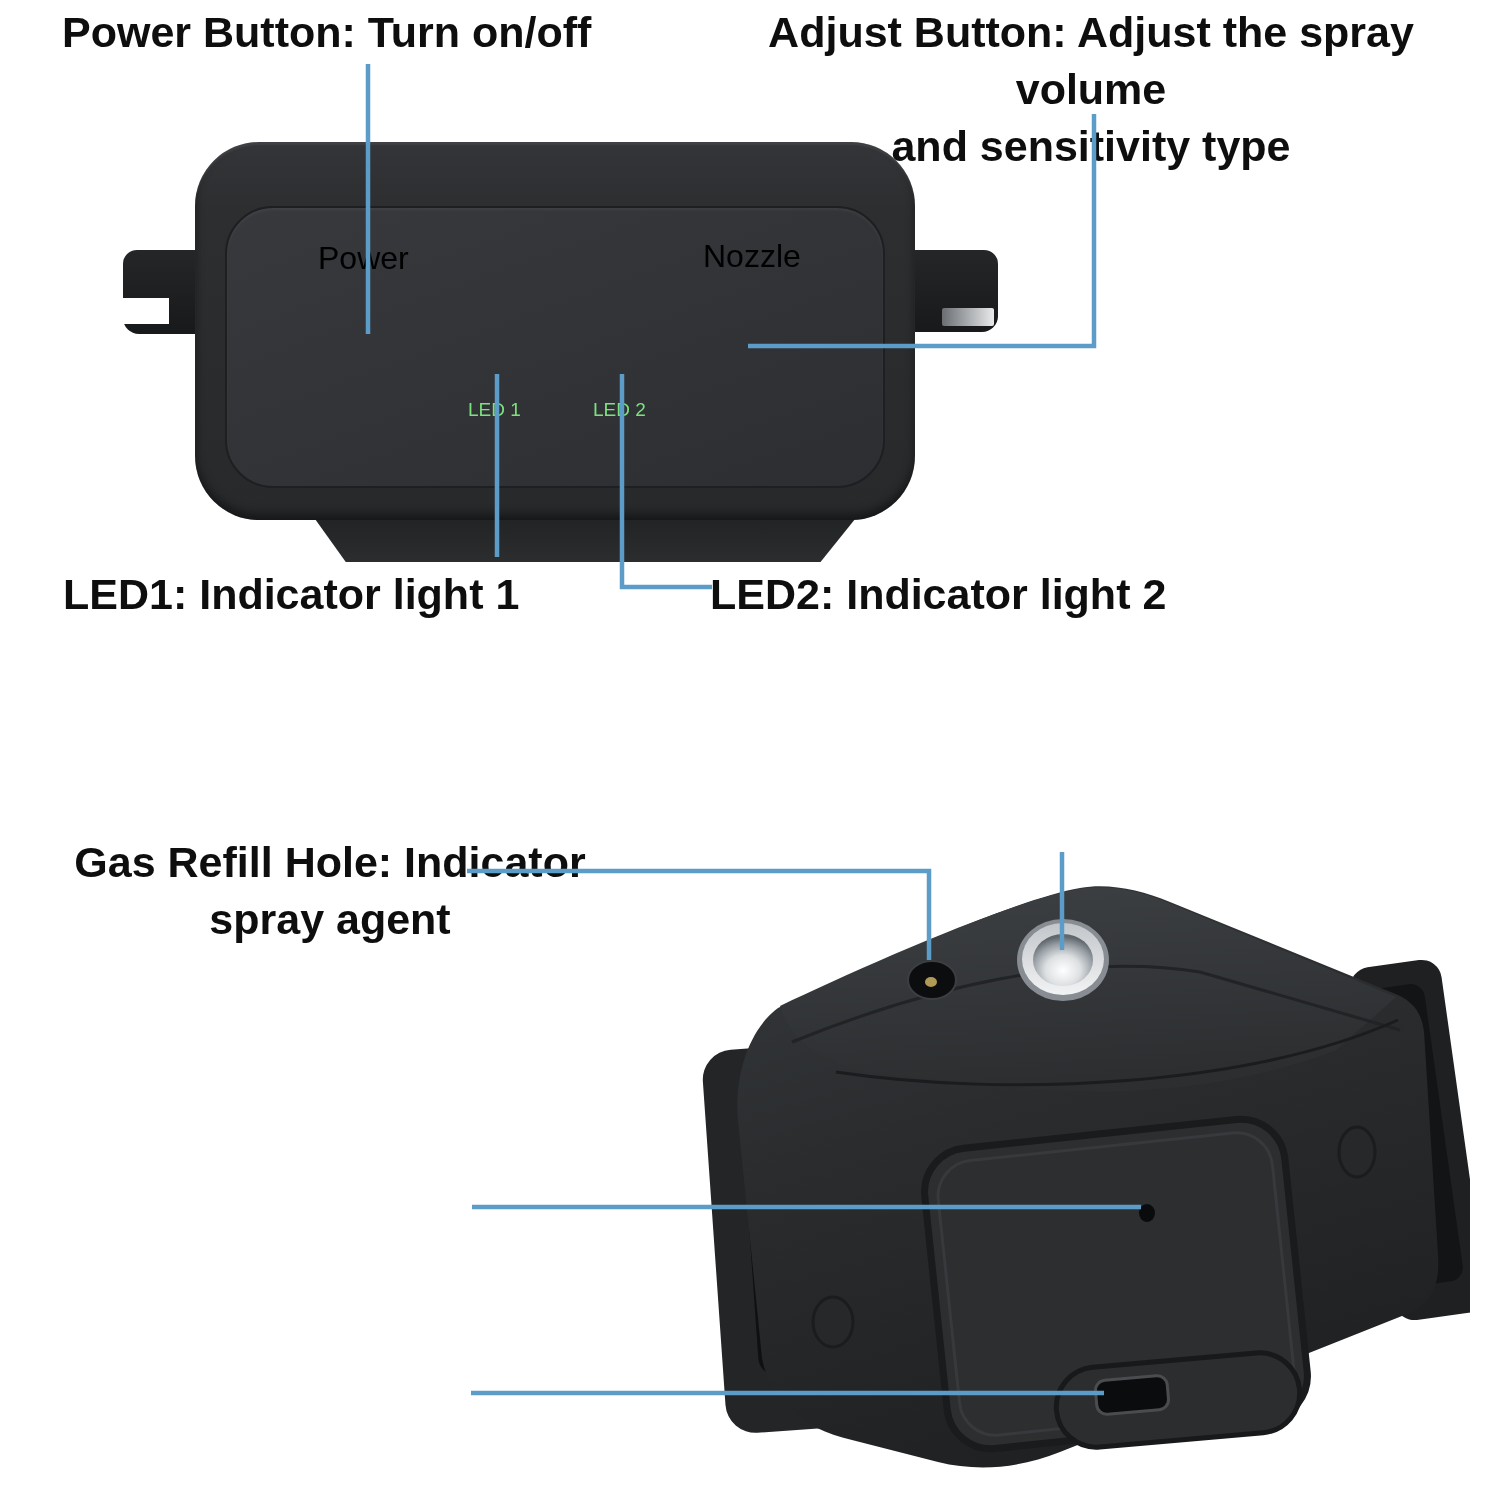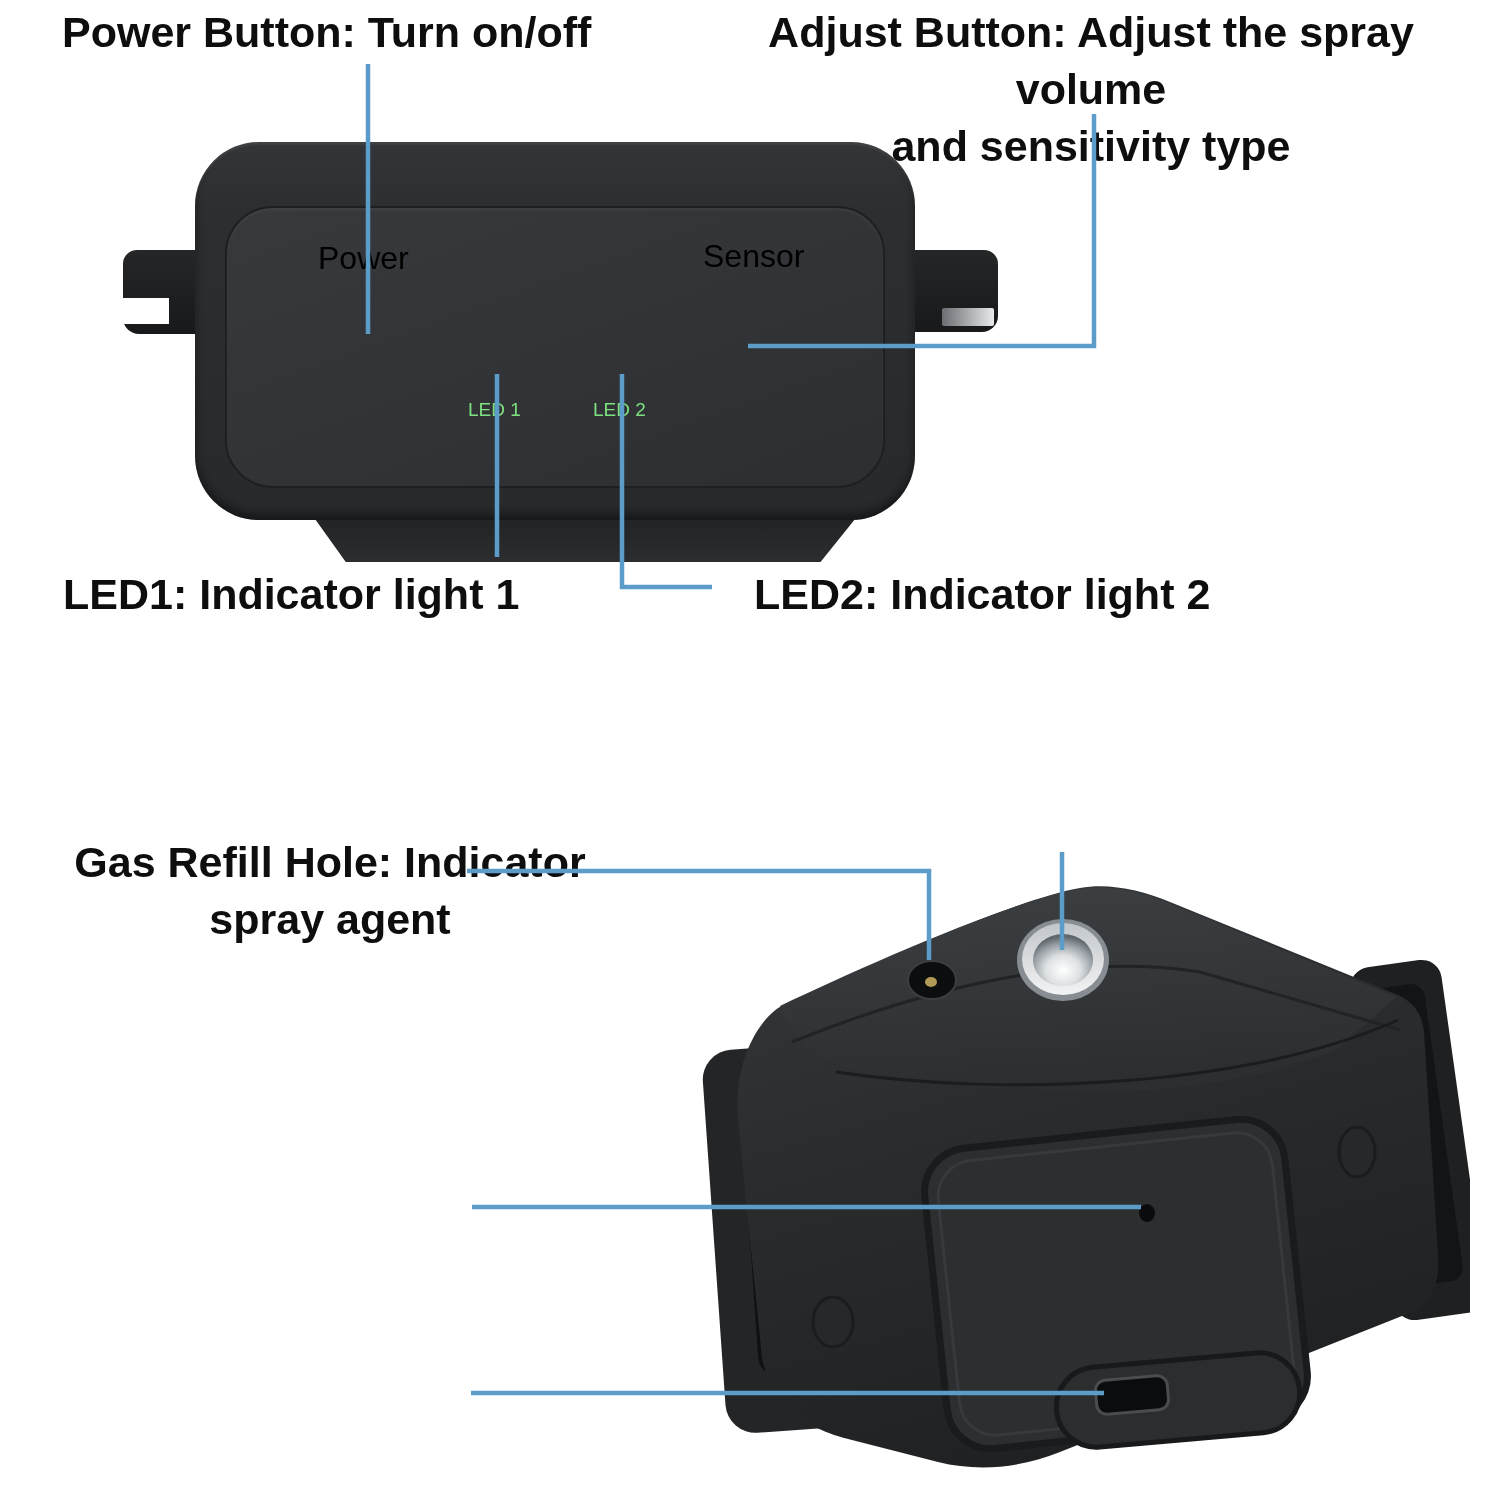--- a/index.html
+++ b/index.html
@@ -7,21 +7,21 @@
        font-family:"Liberation Sans",sans-serif;}
   .stage{position:absolute;inset:0;}
 
   
   .anno{position:absolute;font-weight:700;font-size:43px;line-height:1.33;color:#0e0e0e;
         white-space:pre-line;text-align:center;letter-spacing:0px;}
   .anno.single{white-space:nowrap;text-align:left;}
   .lbl-power{left:62px;top:4px;width:540px;}
   .lbl-adjust{left:688px;top:4px;width:806px;}
   .lbl-led1{left:63px;top:566px;}
-  .lbl-led2{left:754px;top:566px;}
+  .lbl-led2{left:710px;top:566px;}
   .lbl-spray{left:755px;top:746px;width:570px;}
   .lbl-gas{left:55px;top:834px;width:550px;}
   .lbl-audio{left:25px;top:1142px;width:620px;}
   .lbl-usb{left:12px;top:1360px;width:632px;}
 
   
   svg.callouts{position:absolute;left:0;top:0;width:1500px;height:1500px;z-index:5;pointer-events:none;}
   svg.callouts path{fill:none;stroke:#5b9cc9;stroke-width:4.5px;}
 
   
@@ -83,21 +83,21 @@
   </svg>
 
   <div>
     <div class="tab tab-left"></div>
     <div class="tab tab-right"></div>
     <div class="tongue"></div>
     <div class="tv-body">
       <div class="tv-panel"></div>
     </div>
     <div class="green-txt txt-power">Power</div>
-    <div class="green-txt txt-adjust">Sensor</div>
+    <div class="green-txt txt-adjust">Nozzle</div>
     <div class="btn btn-power"></div>
     <div class="btn btn-adjust"></div>
     <div class="led led-1"></div>
     <div class="led led-2"></div>
     <div class="green-sm txt-led1">LED 1</div>
     <div class="green-sm txt-led2">LED 2</div>
   </div>
 
   <svg class="bottomview" viewBox="660 855 810 645">
     <defs>

